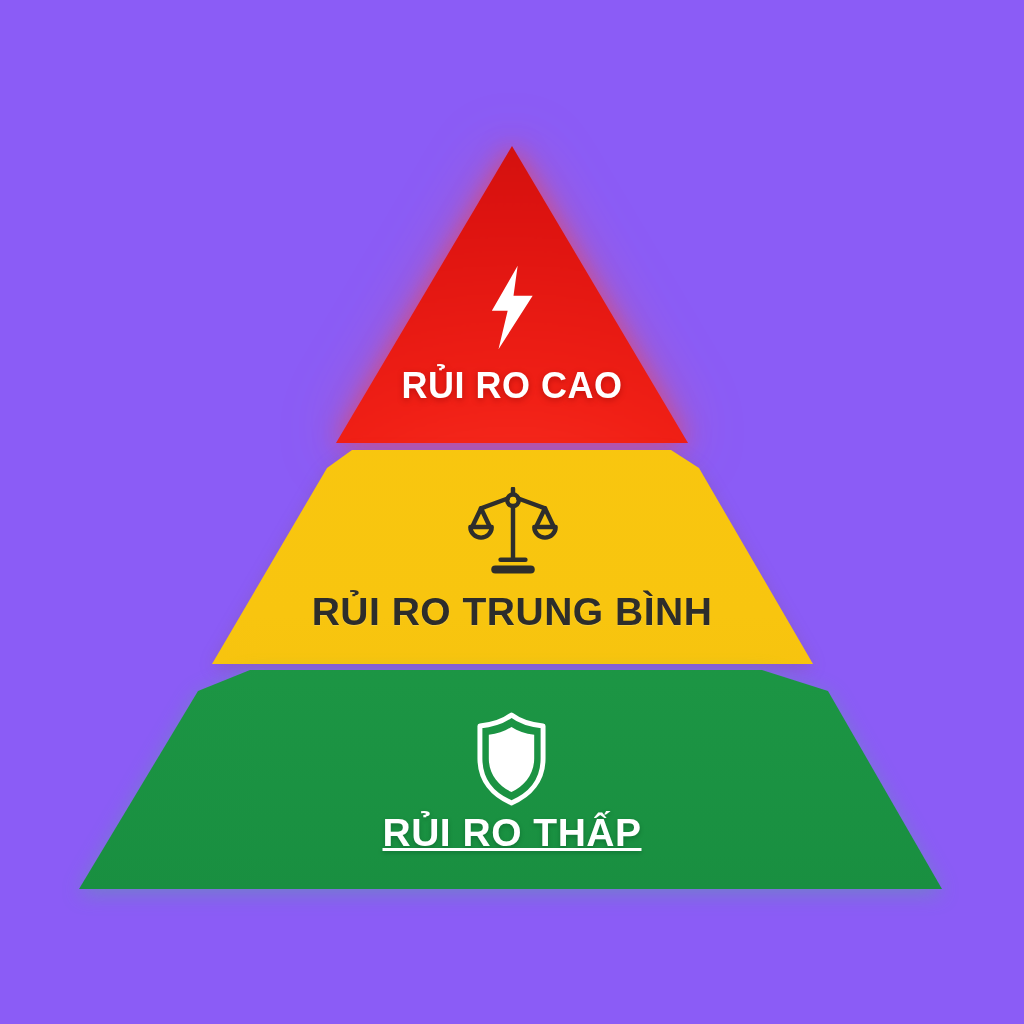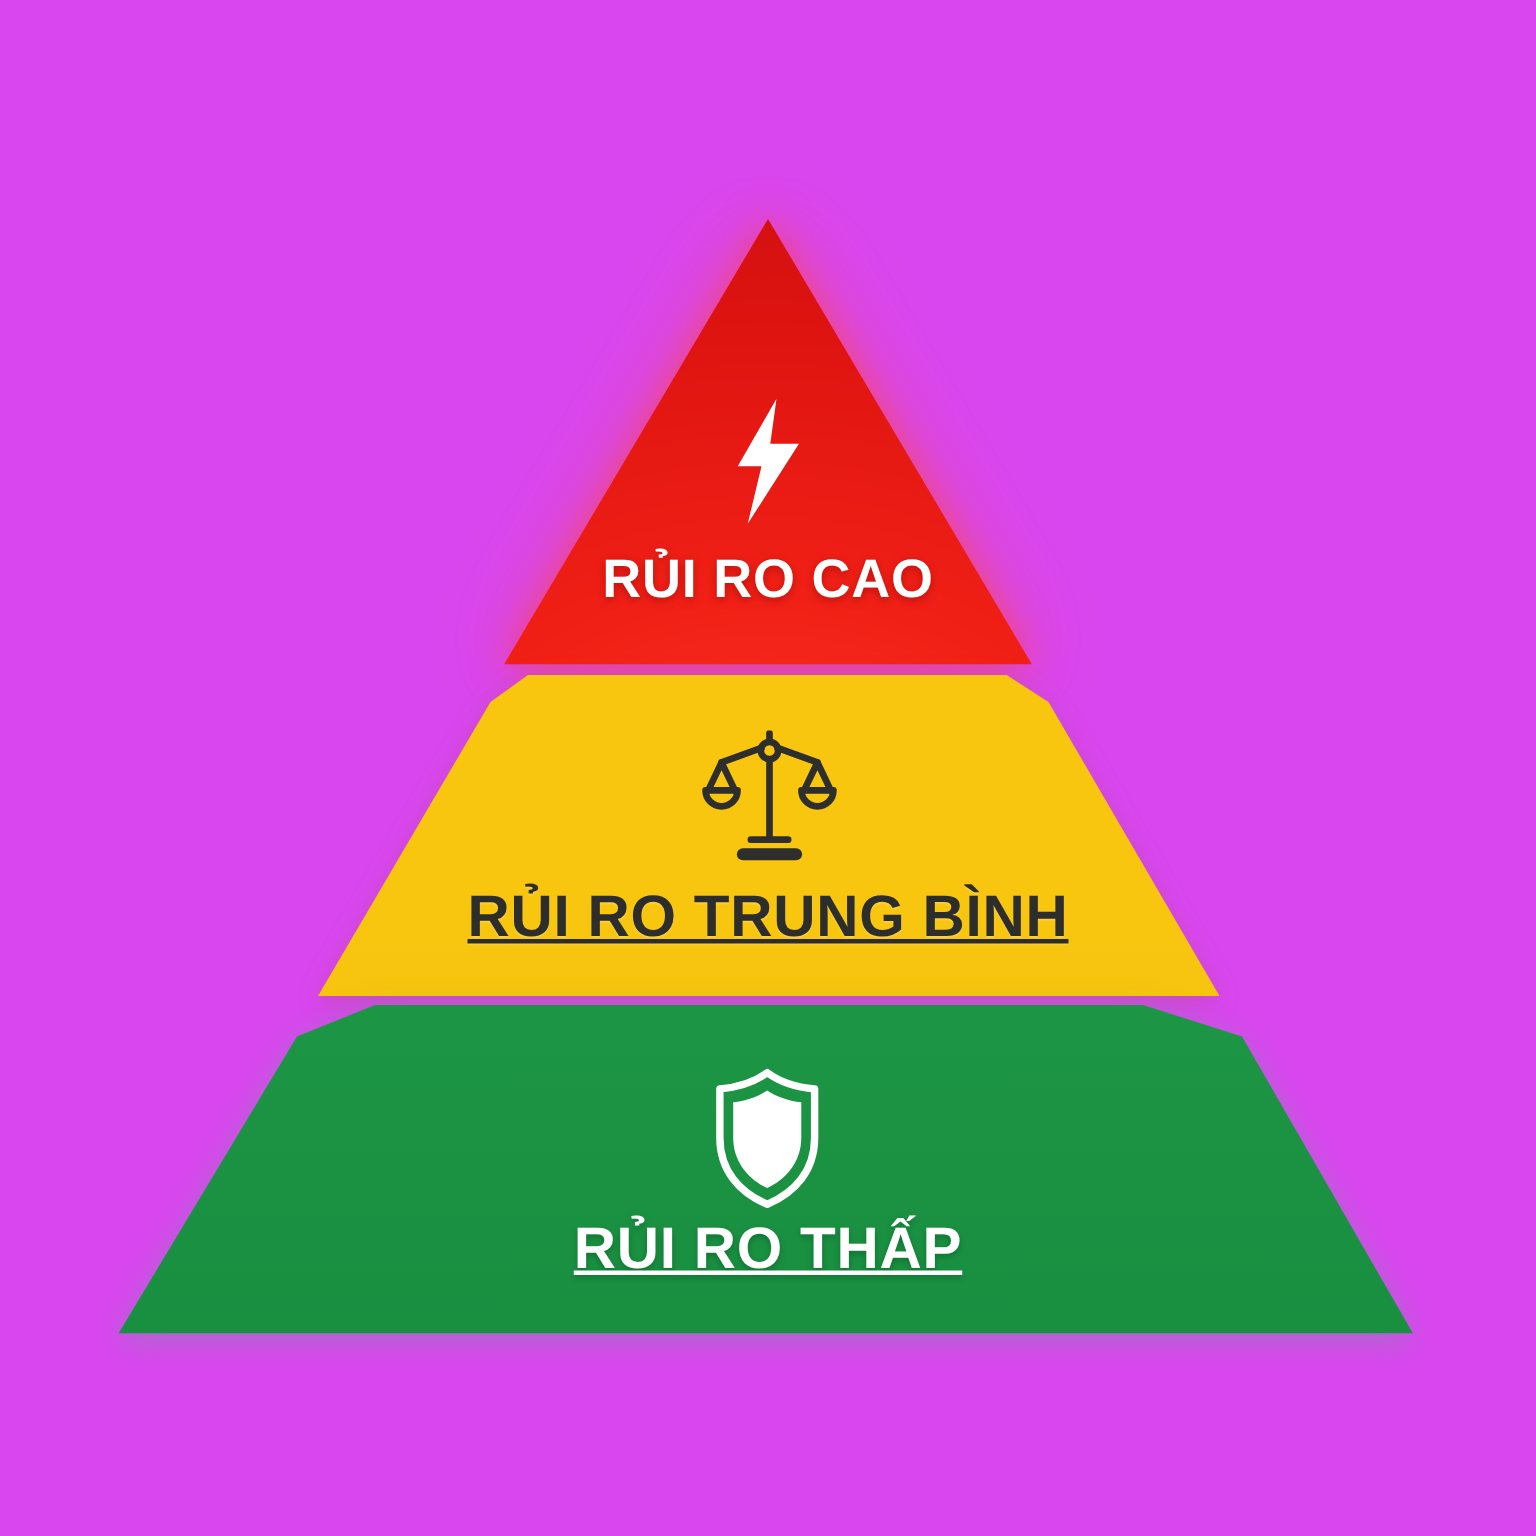--- a/index.html
+++ b/index.html
@@ -1,20 +1,20 @@
 <!DOCTYPE html>
 <html><head>
 <meta charset="utf-8">
 <style>
   html, body { margin: 0; padding: 0; background: #ffffff; }
   #stage {
     position: relative;
     width: 1024px;
     height: 1024px;
-    background: #d946ef;
+    background: #8b5cf6;
     overflow: hidden;
     font-family: "Liberation Sans", "DejaVu Sans", sans-serif;
   }
   .tier-wrap { position: absolute; inset: 0; }
   .tier { position: absolute; inset: 0; }
 
   
   #tier-high-wrap {
     filter: drop-shadow(0 0 12px rgba(255,62,46,0.55)) drop-shadow(0 0 30px rgba(255,96,72,0.30));
   }
@@ -60,21 +60,20 @@
     top: 368px;
     font-size: 36px;
     color: #ffffff;
     text-shadow: 0 2px 6px rgba(130,0,0,0.45);
   }
   #label-medium {
     top: 592px;
     font-size: 39px;
     color: #2d2d2b;
     text-shadow: 0 1px 1px rgba(255,255,255,0.20);
-    text-decoration: underline;
   }
   #label-low {
     top: 813px;
     font-size: 39px;
     color: #ffffff;
     text-shadow: 0 2px 4px rgba(0,70,30,0.40);
     text-decoration: underline;
   }
 
   .tier-icon { position: absolute; }

